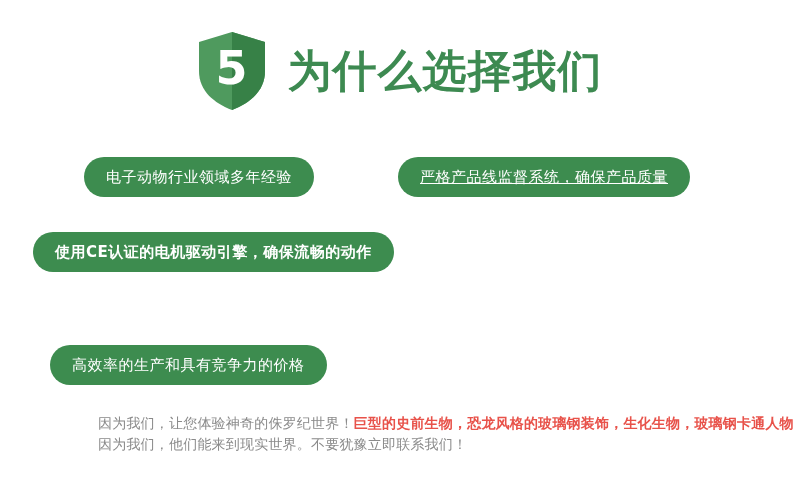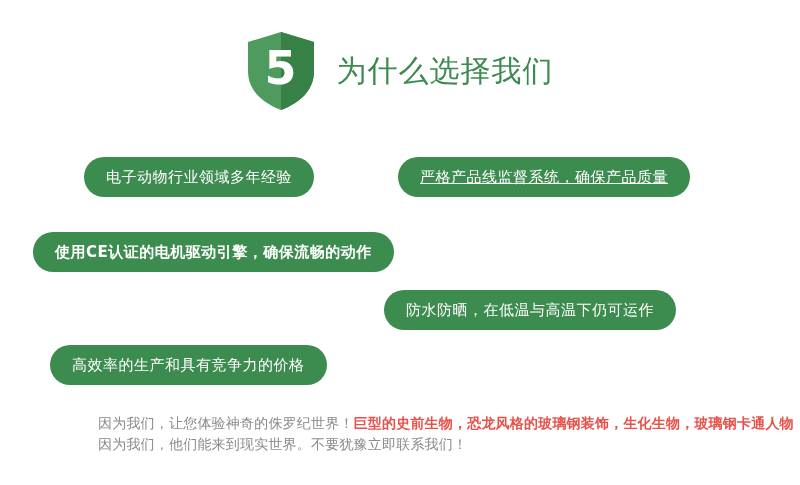--- a/index.html
+++ b/index.html
@@ -59,25 +59,25 @@
     font-weight: bold;
     line-height: 1;
     letter-spacing: 0px;
     padding-bottom: 6px;
     box-sizing: border-box;
     font-family: "DejaVu Sans", "Liberation Sans", sans-serif;
   }
 
   .header-title {
     color: #3d8a51;
-    font-size: 30px;
+    font-size: 44px;
     line-height: 1;
     letter-spacing: 1px;
     white-space: nowrap;
-    font-weight: normal;
+    font-weight: bold;
   }
 
   
   .pill {
     position: absolute;
     display: inline-flex;
     align-items: center;
     justify-content: center;
     background: #3d8c4f;
     color: #ffffff;
@@ -131,21 +131,20 @@
 
     <div class="header-title">为什么选择我们</div>
   </div>
 
   <div class="pill pill-r1a">电子动物行业领域多年经验</div>
 
   <div class="pill pill-r1b">严格产品线监督系统，确保产品质量</div>
 
   <div class="pill pill-r2a">使用CE认证的电机驱动引擎，确保流畅的动作</div>
 
-  <div class="pill pill-r3a">防水防晒，在低温与高温下仍可运作</div>
 
   <div class="pill pill-r4a">高效率的生产和具有竞争力的价格</div>
 
   <div class="footer">
     <div class="line">
       <span>因为我们，让您体验神奇的侏罗纪世界！</span><span class="hl">巨型的史前生物，恐龙风格的玻璃钢装饰，生化生物，玻璃钢卡通人物</span>
     </div>
     <div class="line">因为我们，他们能来到现实世界。不要犹豫立即联系我们！</div>
   </div>
 

